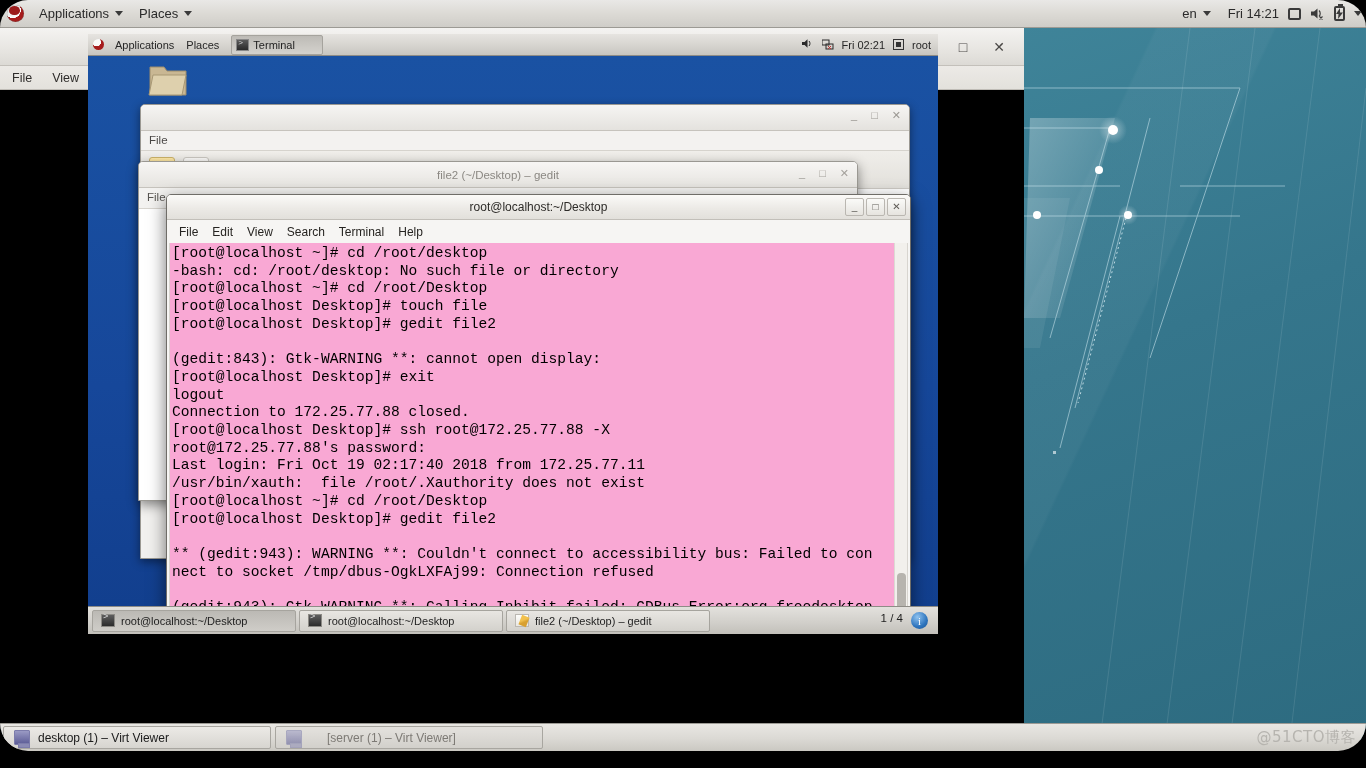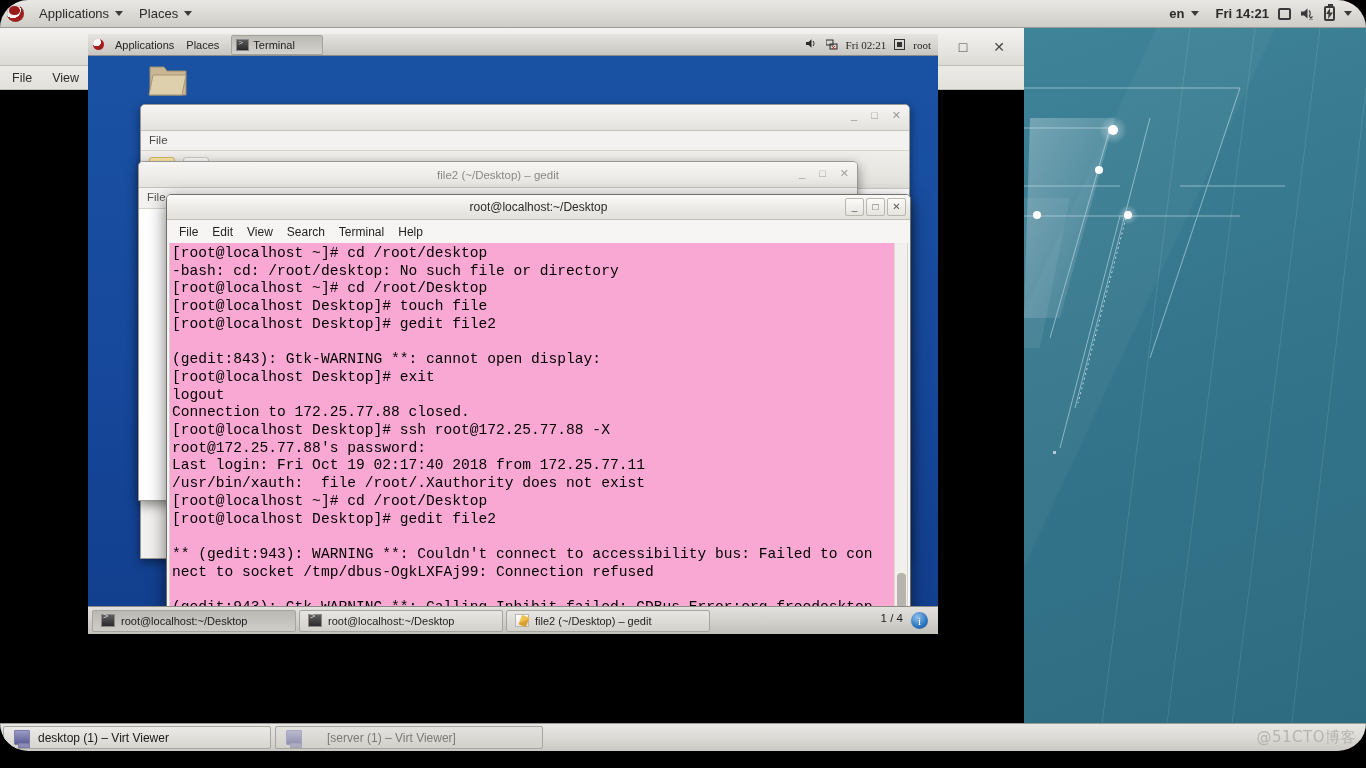--- a/index.html
+++ b/index.html
@@ -37,21 +37,21 @@
     box-shadow: inset 0 0 1px #555;
     position: relative; flex: none;
   }
   .tp-logo::after{
     content:''; position:absolute; left:2px; top:1px; width:11px; height:9px;
     border-radius: 50% 50% 45% 45%; background:#9c1c1c;
   }
   .tp-item { padding: 2px 8px; display: flex; align-items: center; gap: 6px; cursor: default; }
   .caret { width: 0; height: 0; border-left: 4px solid transparent; border-right: 4px solid transparent;
            border-top: 5px solid #3a3a3a; display: inline-block; }
-  .tp-right { margin-left: auto; display: flex; align-items: center; gap: 9px; padding-right: 14px; font-weight: bold; }
+  .tp-right { margin-left: auto; display: flex; align-items: center; gap: 9px; padding-right: 4px; }
   .tp-clock { font-size: 13px; }
   .ic-monitor { width: 13px; height: 12px; border: 2px solid #3a3a3a; border-radius: 2px; }
   .ic-speaker { position: relative; width: 15px; height: 13px; }
   .ic-batt { width: 11px; height: 15px; border: 2px solid #3a3a3a; border-radius: 2px; position: relative; }
   .ic-batt::before { content:''; position:absolute; left:2px; top:-4px; width:5px; height:2px; background:#3a3a3a; }
 
   
   .vv-window {
     position: absolute; left: 0px; top: 28px; width: 1024px; height: 712px;
     background: #000;
@@ -95,21 +95,21 @@
   }
   .gp-item { padding: 1px 6px; cursor: default; }
   .gp-task {
     margin-left: 6px; height: 20px; display: flex; align-items: center; gap: 4px;
     padding: 0 8px 0 4px; font-size: 11px; color: #1e1e1e;
     background: linear-gradient(180deg,#bdbbb6 0%,#d4d2cd 100%);
     border: 1px solid #a5a39d; border-radius: 2px; min-width: 92px;
   }
   .gp-task-ico { width: 13px; height: 12px; background: linear-gradient(180deg,#5a5a5a,#2a2a2a); border: 1px solid #888; flex: none; position: relative;}
   .gp-task-ico::after{content:'>';position:absolute;left:1px;top:-2px;color:#d7d7d7;font-size:8px;font-family:"Liberation Mono",monospace;}
-  .gp-right { margin-left: auto; display: flex; align-items: center; gap: 8px; padding-right: 7px; font-size: 11px; font-family: Liberation Serif, serif; }
+  .gp-right { margin-left: auto; display: flex; align-items: center; gap: 8px; padding-right: 7px; font-size: 11px; }
   .gp-net { width: 12px; height: 11px; position: relative; }
   .gp-userico { width: 11px; height: 11px; border: 1px solid #333; position: relative; }
   .gp-userico::after{content:'';position:absolute;left:2px;top:2px;width:5px;height:5px;background:#333;}
 
   
   .desk-folder {
     position: absolute; left: 58px; top: 5px; width: 44px; height: 40px;
   }
 
   

